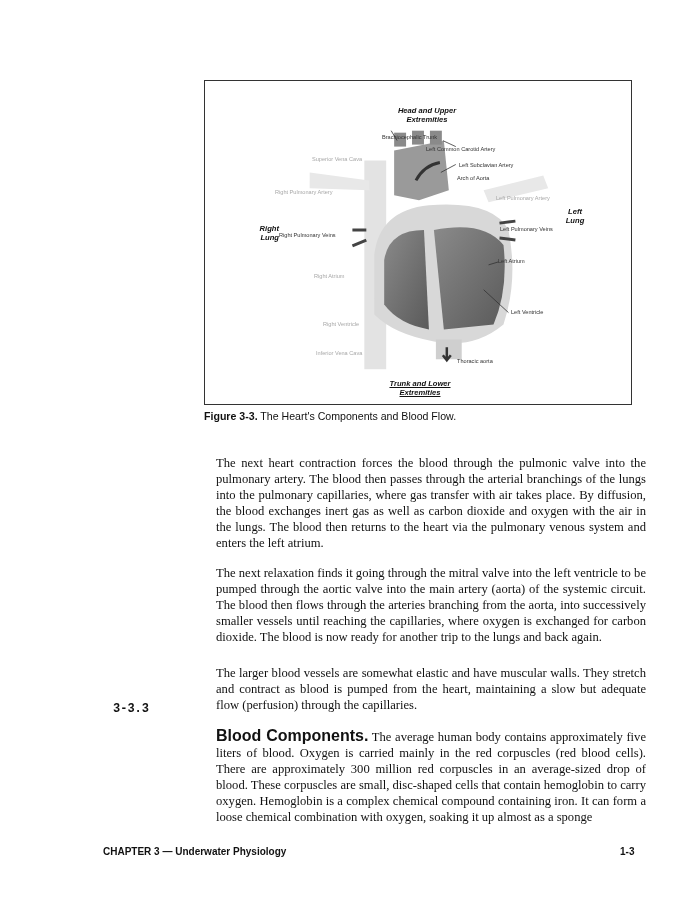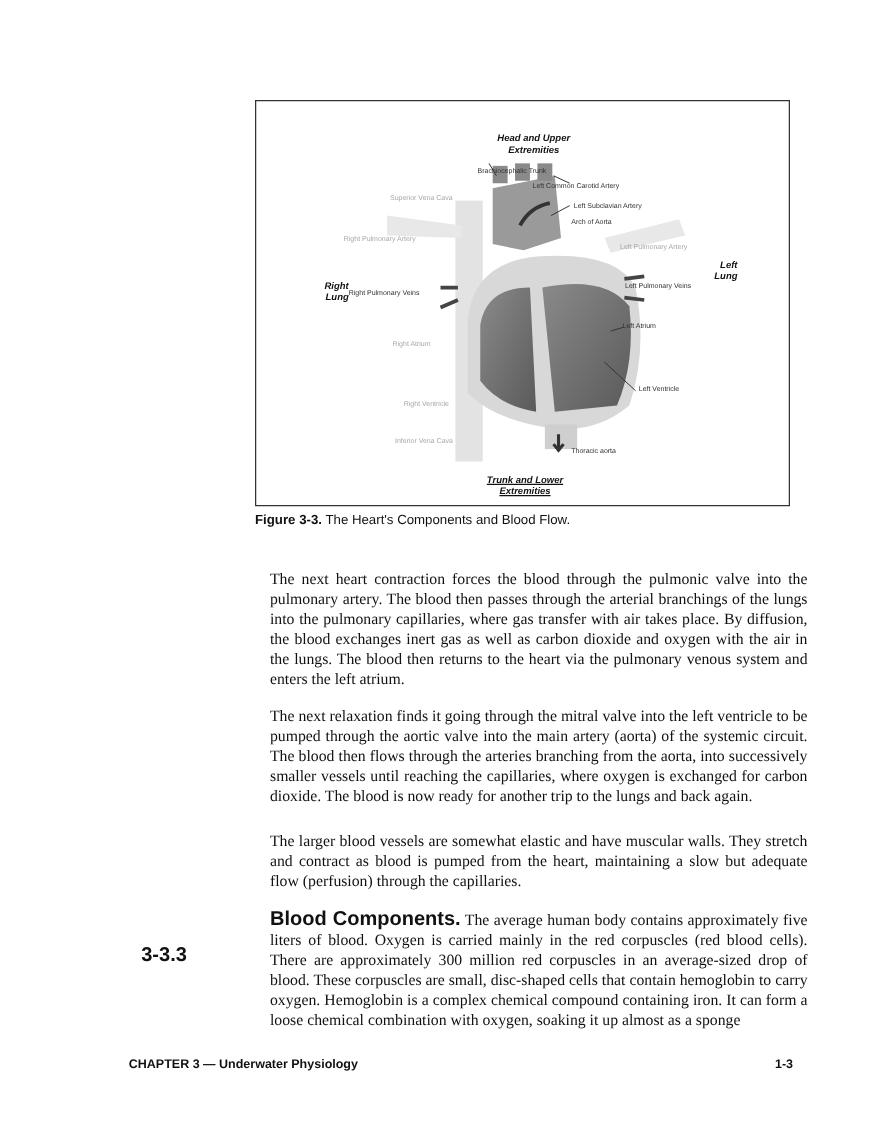--- a/index.html
+++ b/index.html
@@ -5,21 +5,21 @@
   html,body{margin:0;padding:0;background:#fff;}
   body{width:695px;height:899px;position:relative;overflow:hidden;font-family:"Liberation Serif",serif;color:#111;}
   .figure-box{position:absolute;left:204px;top:80px;width:428px;height:325px;border:1.5px solid #333;box-sizing:border-box;background:#fff;}
   .fig-svg{position:absolute;left:0;top:0;width:100%;height:100%;}
   .lbl{position:absolute;font-family:"Liberation Sans",sans-serif;font-size:5.6px;color:#333;white-space:nowrap;}
   .lbl.light{color:#a8a8a8;}
   .bold-lbl{position:absolute;font-family:"Liberation Sans",sans-serif;font-size:7.6px;font-weight:bold;font-style:italic;color:#111;text-align:center;line-height:9px;}
   .caption{position:absolute;left:204px;top:410px;font-family:"Liberation Sans",sans-serif;font-size:10.6px;color:#111;white-space:nowrap;}
   .caption b{font-weight:bold;}
   .para{position:absolute;left:204px;width:430px;font-size:12.6px;line-height:15.9px;text-align:justify;margin:12px;}
-  .sec-num{position:absolute;left:113px;top:756px;font-family:Liberation Sans, sans-serif;font-size:16px;font-weight:bold;}
+  .sec-num{position:absolute;left:113px;top:702px;font-family:Liberation Mono, monospace;font-size:12px;font-weight:bold;}
   .sec-title{font-family:"Liberation Sans",sans-serif;font-weight:bold;font-size:16px;}
   .footer-left{position:absolute;left:103px;top:846px;font-family:"Liberation Sans",sans-serif;font-size:10px;font-weight:bold;}
   .footer-right{position:absolute;left:620px;top:846px;font-family:"Liberation Sans",sans-serif;font-size:10px;font-weight:bold;}
 </style>
 </head>
 <body>
 
 <div class="figure-box">
   <svg class="fig-svg" viewBox="0 0 428 325">
     <defs>
@@ -51,21 +51,21 @@
     <line x1="193" y1="60" x2="187" y2="50" stroke="#333" stroke-width="0.8"></line>
     <line x1="239" y1="60" x2="252" y2="66" stroke="#333" stroke-width="0.8"></line>
     <line x1="237" y1="92" x2="252" y2="84" stroke="#333" stroke-width="0.8"></line>
     <line x1="285" y1="185" x2="295" y2="182" stroke="#333" stroke-width="0.8"></line>
     <line x1="280" y1="210" x2="305" y2="233" stroke="#333" stroke-width="0.8"></line>
   </svg>
 
   <div class="bold-lbl" style="left:172px;top:25px;width:100px;">Head and Upper<br>Extremities</div>
   <div class="bold-lbl" style="left:165px;top:298px;width:100px;text-decoration:underline;">Trunk and Lower<br>Extremities</div>
   <div class="bold-lbl" style="left:38px;top:143px;width:36px;text-align:right;">Right<br>Lung</div>
-  <div class="bold-lbl" style="left:355px;top:126px;width:30px;text-align:right;">Left<br>Lung</div>
+  <div class="bold-lbl" style="left:355px;top:126px;width:30px;text-align:center;">Left<br>Lung</div>
 
   <div class="lbl" style="left:177px;top:53px;">Brachiocephalic Trunk</div>
   <div class="lbl" style="left:221px;top:65px;">Left Common Carotid Artery</div>
   <div class="lbl" style="left:254px;top:81px;">Left Subclavian Artery</div>
   <div class="lbl" style="left:252px;top:94px;">Arch of Aorta</div>
   <div class="lbl light" style="left:107px;top:75px;">Superior Vena Cava</div>
   <div class="lbl light" style="left:70px;top:108px;">Right Pulmonary Artery</div>
   <div class="lbl light" style="left:291px;top:114px;">Left Pulmonary Artery</div>
   <div class="lbl" style="left:74px;top:151px;">Right Pulmonary Veins</div>
   <div class="lbl" style="left:295px;top:145px;">Left Pulmonary Veins</div>

